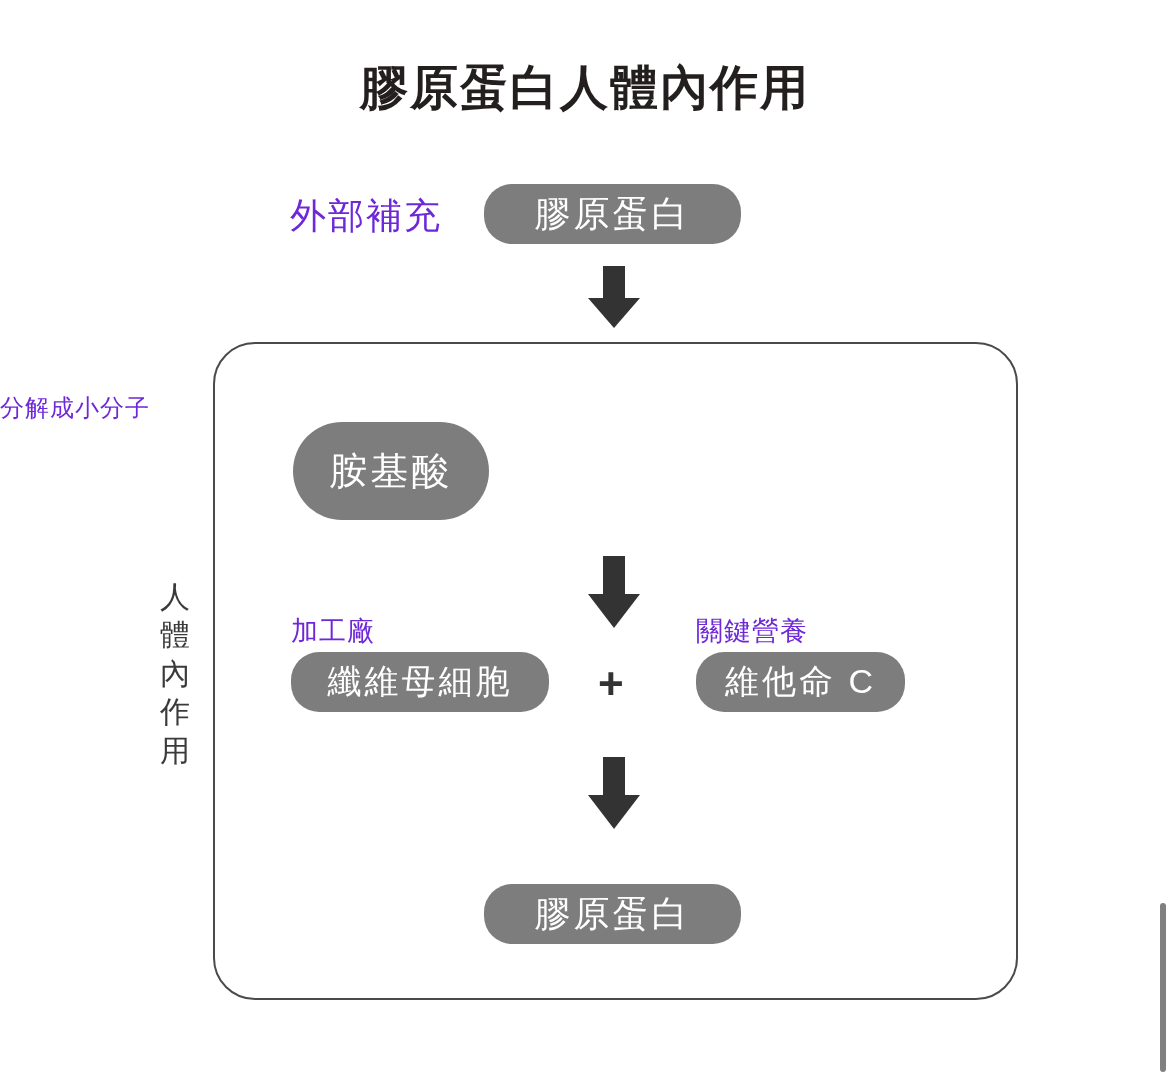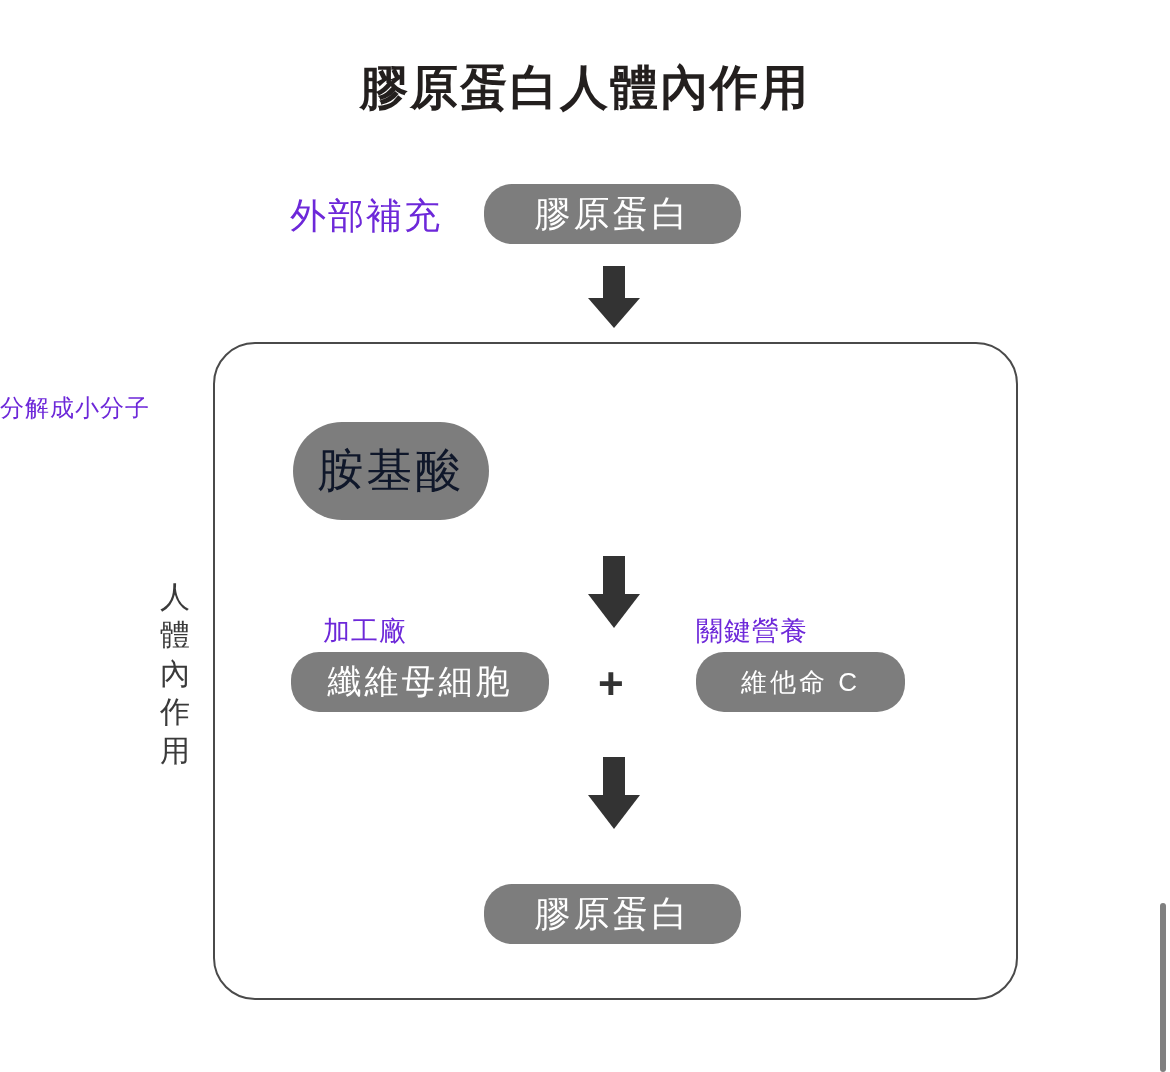--- a/index.html
+++ b/index.html
@@ -112,26 +112,26 @@
     letter-spacing: 0px;
   }
   .vlabel span {
     display: block;
   }
 
   
   .pill {
     position: absolute;
     background: #7d7d7d;
-    color: #0f172a;
+    color: #ffffff;
     border-radius: 999px;
     display: flex;
     align-items: center;
     justify-content: center;
-    font-size: 46px;
+    font-size: 38px;
     letter-spacing: 3px;
     white-space: nowrap;
     box-sizing: border-box;
   }
 
   
   .plus {
     position: absolute;
     color: #333333;
     font-size: 44px;
@@ -189,29 +189,29 @@
 
   <div class="pill" style="left:293px; top:422px; width:196px; height:98px;">胺基酸</div>
 
 
 
   <div class="arrow" style="left:588px; top:556px; width:52px; height:72px;">
     <div class="shaft" style="width:22px; height:42px;"></div>
     <div class="head" style="top:38px; border-left-width:26px; border-right-width:26px; border-top-width:34px;"></div>
   </div>
 
-  <div class="caption" style="left:291px; top:613px; font-size:27px; letter-spacing:1px;margin-left:32px;">加工廠</div>
+  <div class="caption" style="left:291px; top:613px; font-size:27px; letter-spacing:1px;">加工廠</div>
 
   <div class="gbox" style="left:291px; top:652px; width:258px; height:60px; font-size:34px;">纖維母細胞</div>
 
   <div class="plus" style="left:598px; top:662px;">+</div>
 
   <div class="caption" style="left:696px; top:613px; font-size:27px; letter-spacing:1px;">關鍵營養</div>
 
-  <div class="gbox" style="left:696px; top:652px; width:209px; height:60px; font-size:26px;">維他命 C</div>
+  <div class="gbox" style="left:696px; top:652px; width:209px; height:60px; font-size:34px;">維他命 C</div>
 
   <div class="arrow" style="left:588px; top:757px; width:52px; height:72px;">
     <div class="shaft" style="width:22px; height:42px;"></div>
     <div class="head" style="top:38px; border-left-width:26px; border-right-width:26px; border-top-width:34px;"></div>
   </div>
 
 
   <div class="gbox" style="left:484px; top:884px; width:257px; height:60px;">膠原蛋白</div>
 
   <div class="scrollbar-track">

